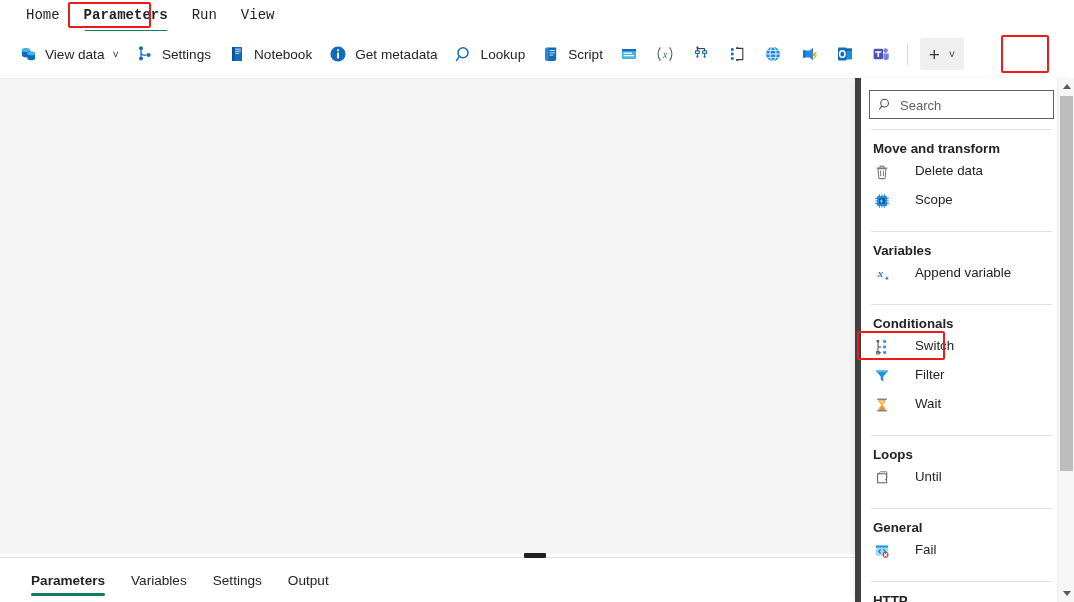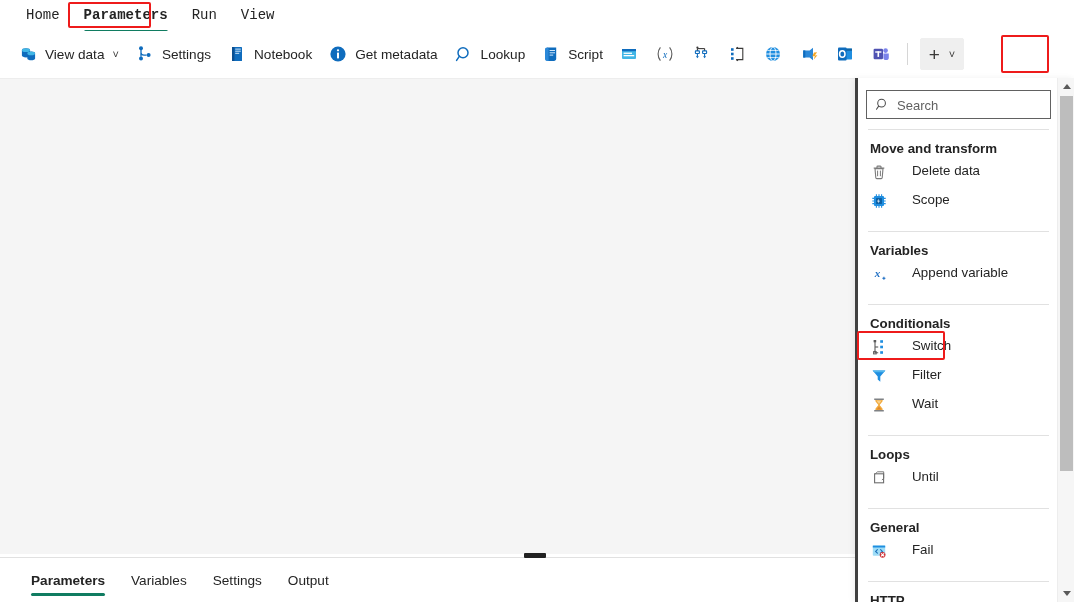--- a/index.html
+++ b/index.html
@@ -100,21 +100,21 @@
   .btab.active { font-weight:600; }
   .btab.active .btab-underline {
     position:absolute; left:13px; right:13px; bottom:4px; height:3px;
     background: var(--accent, #107c61); border-radius:2px;
   }
 
   
   .panel {
     position:absolute; left:855px; top:78px; width:219px; height:524px;
     background:#ffffff;
-    border-left:3px solid #404040;
+    border-left:6px solid #404040;
     box-shadow: -2px 0 6px rgba(0,0,0,0.06);
     overflow:hidden;
   }
   .panel-inner {
     position:absolute; left:0; top:0; width:201px; height:524px;
     padding: 10px 8px 0 8px;
   }
   .searchbox {
     display:flex; align-items:center; gap:7px;
     height:29px; margin: 2px 0 0 0;

